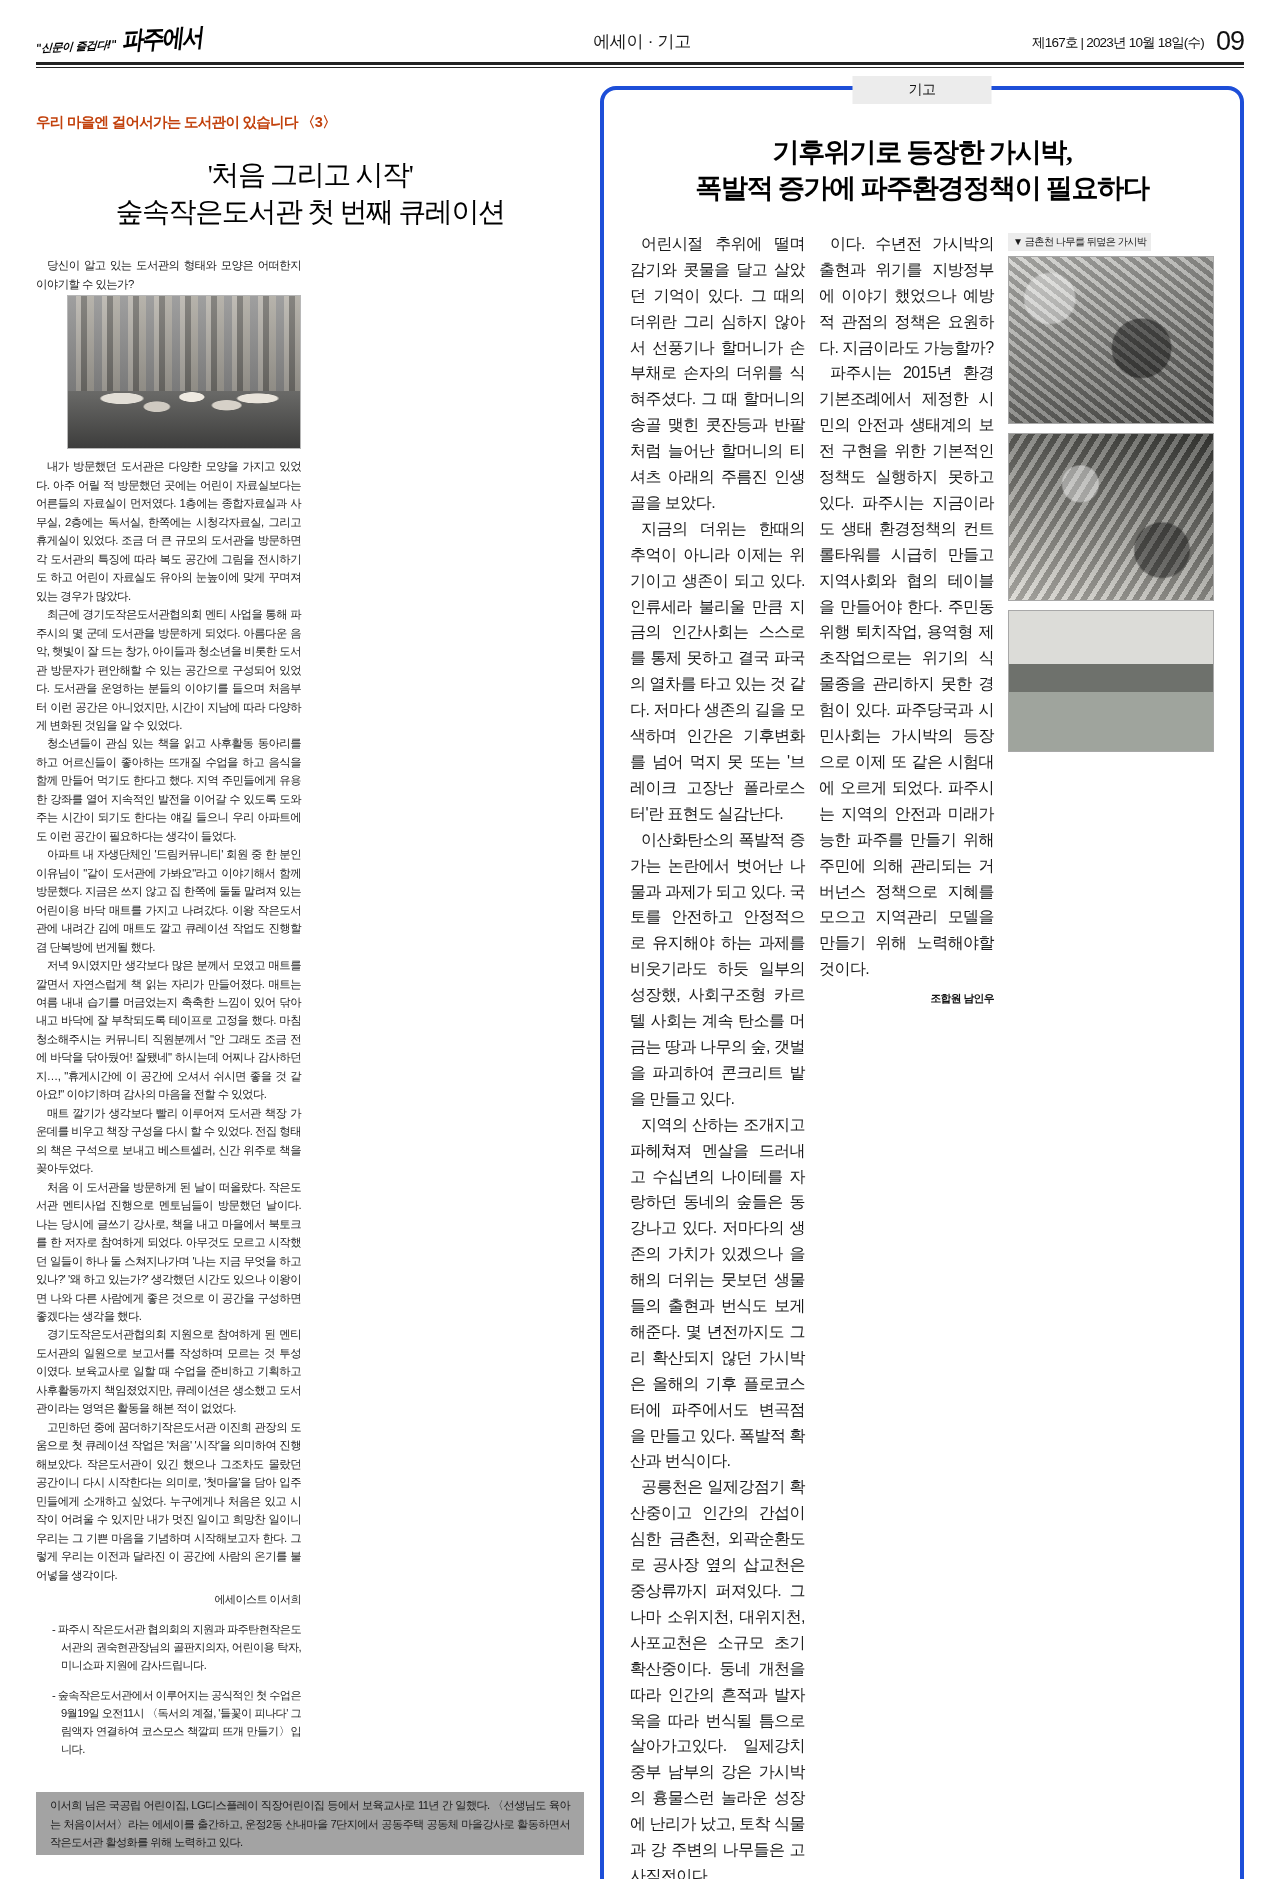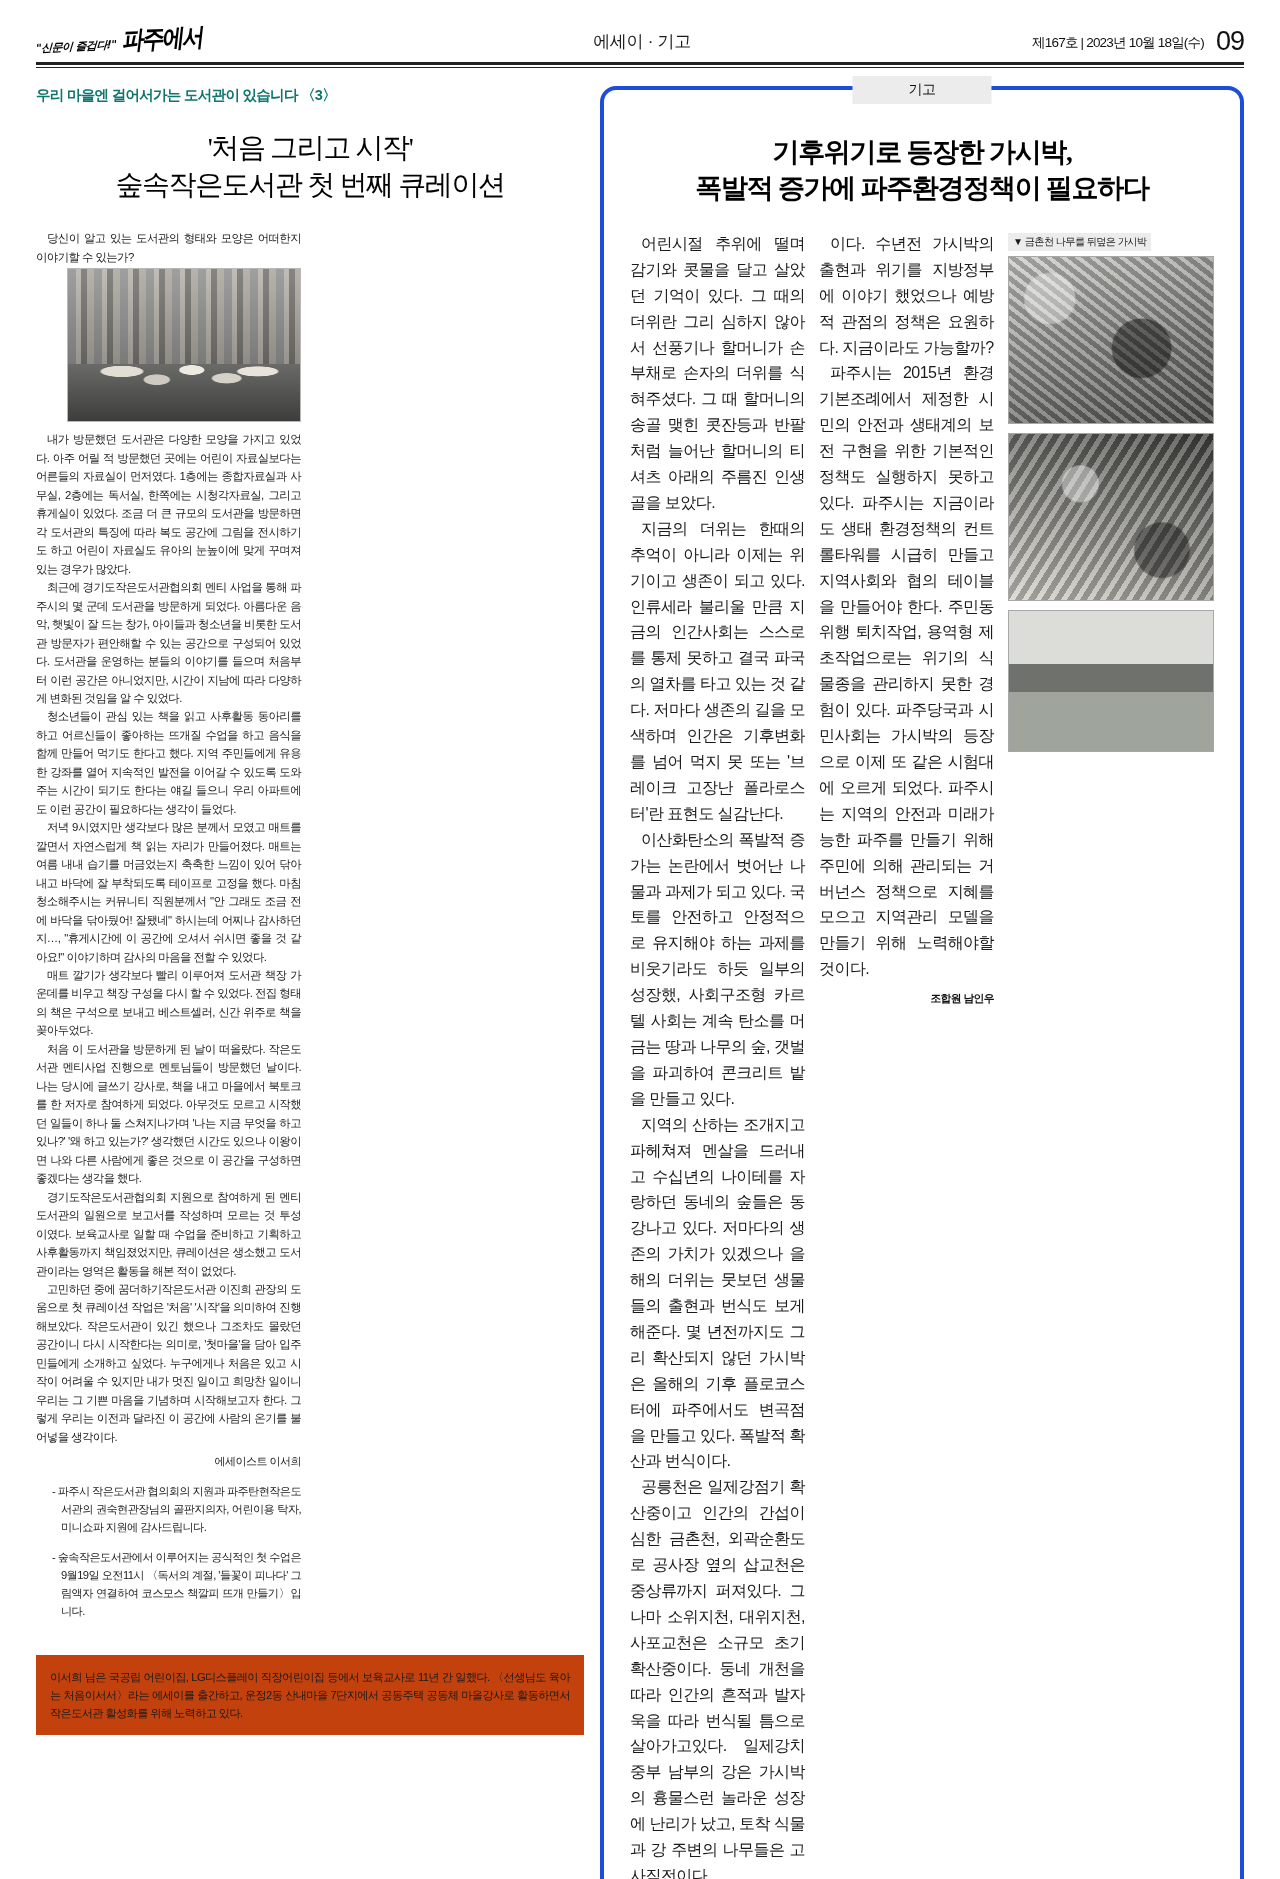--- a/index.html
+++ b/index.html
@@ -101,22 +101,23 @@
   }
   .col-left { width: 548px; flex: 0 0 548px; }
   .col-gap  { width: 16px; flex: 0 0 16px; }
   .col-right { width: 644px; flex: 0 0 644px; }
 
   
   .kicker {
     font-size: 14.5px;
     font-weight: 700;
     letter-spacing: -0.7px;
-    color: #0f766e;
+    color: #c2410c;
     margin-bottom: 24px;
+    margin-top: 27px;
   }
   .headline-main {
     text-align: center;
     font-family: "Liberation Serif", "DejaVu Serif", serif;
     font-size: 28px;
     font-weight: 400;
     letter-spacing: -1.4px;
     line-height: 1.33;
     color: #000;
     margin-bottom: 26px;
@@ -178,22 +179,22 @@
     line-height: 1.6;
     letter-spacing: -0.6px;
     margin: 0 0 12px 16px;
     text-indent: -9px;
     padding-left: 9px;
     text-align: justify;
     color: #1a1a1a;
   }
   .profilebox {
     margin-top: 22px;
-    background: #c2410c;
-    padding: 13px 14px;
+    background: #a3a3a3;
+    padding: 4px 14px;
     font-size: 11.2px;
     line-height: 1.62;
     letter-spacing: -0.6px;
     color: #1a1a1a;
     text-align: justify;
   }
 
   
   .card {
     position: relative;
@@ -357,20 +358,21 @@
         <div>'처음 그리고 시작'</div>
         <div>숲속작은도서관 첫 번째 큐레이션</div>
       </div>
 
       <div class="body-cols">
         <p class="bodytext">당신이 알고 있는 도서관의 형태와 모양은 어떠한지 이야기할 수 있는가?</p>
         <div class="photo-lib"></div>
         <p class="bodytext">내가 방문했던 도서관은 다양한 모양을 가지고 있었다. 아주 어릴 적 방문했던 곳에는 어린이 자료실보다는 어른들의 자료실이 먼저였다. 1층에는 종합자료실과 사무실, 2층에는 독서실, 한쪽에는 시청각자료실, 그리고 휴게실이 있었다. 조금 더 큰 규모의 도서관을 방문하면 각 도서관의 특징에 따라 복도 공간에 그림을 전시하기도 하고 어린이 자료실도 유아의 눈높이에 맞게 꾸며져 있는 경우가 많았다.</p>
         <p class="bodytext">최근에 경기도작은도서관협의회 멘티 사업을 통해 파주시의 몇 군데 도서관을 방문하게 되었다. 아름다운 음악, 햇빛이 잘 드는 창가, 아이들과 청소년을 비롯한 도서관 방문자가 편안해할 수 있는 공간으로 구성되어 있었다. 도서관을 운영하는 분들의 이야기를 들으며 처음부터 이런 공간은 아니었지만, 시간이 지남에 따라 다양하게 변화된 것임을 알 수 있었다.</p>
         <p class="bodytext">청소년들이 관심 있는 책을 읽고 사후활동 동아리를 하고 어르신들이 좋아하는 뜨개질 수업을 하고 음식을 함께 만들어 먹기도 한다고 했다. 지역 주민들에게 유용한 강좌를 열어 지속적인 발전을 이어갈 수 있도록 도와주는 시간이 되기도 한다는 얘길 들으니 우리 아파트에도 이런 공간이 필요하다는 생각이 들었다.</p>
+        <p class="bodytext">아파트 내 자생단체인 '드림커뮤니티' 회원 중 한 분인 이유님이 "같이 도서관에 가봐요"라고 이야기해서 함께 방문했다. 지금은 쓰지 않고 집 한쪽에 둘둘 말려져 있는 어린이용 바닥 매트를 가지고 나려갔다. 이왕 작은도서관에 내려간 김에 매트도 깔고 큐레이션 작업도 진행할 겸 단복방에 번게될 했다.</p>
         <p class="bodytext">저녁 9시였지만 생각보다 많은 분께서 모였고 매트를 깔면서 자연스럽게 책 읽는 자리가 만들어졌다. 매트는 여름 내내 습기를 머금었는지 축축한 느낌이 있어 닦아내고 바닥에 잘 부착되도록 테이프로 고정을 했다. 마침 청소해주시는 커뮤니티 직원분께서 "안 그래도 조금 전에 바닥을 닦아뒀어! 잘됐네" 하시는데 어찌나 감사하던지…, "휴게시간에 이 공간에 오셔서 쉬시면 좋을 것 같아요!" 이야기하며 감사의 마음을 전할 수 있었다.</p>
         <p class="bodytext">매트 깔기가 생각보다 빨리 이루어져 도서관 책장 가운데를 비우고 책장 구성을 다시 할 수 있었다. 전집 형태의 책은 구석으로 보내고 베스트셀러, 신간 위주로 책을 꽂아두었다.</p>
         <p class="bodytext">처음 이 도서관을 방문하게 된 날이 떠올랐다. 작은도서관 멘티사업 진행으로 멘토님들이 방문했던 날이다. 나는 당시에 글쓰기 강사로, 책을 내고 마을에서 북토크를 한 저자로 참여하게 되었다. 아무것도 모르고 시작했던 일들이 하나 둘 스쳐지나가며 '나는 지금 무엇을 하고 있나?' '왜 하고 있는가?' 생각했던 시간도 있으나 이왕이면 나와 다른 사람에게 좋은 것으로 이 공간을 구성하면 좋겠다는 생각을 했다.</p>
         <p class="bodytext">경기도작은도서관협의회 지원으로 참여하게 된 멘티도서관의 일원으로 보고서를 작성하며 모르는 것 투성이였다. 보육교사로 일할 때 수업을 준비하고 기획하고 사후활동까지 책임졌었지만, 큐레이션은 생소했고 도서관이라는 영역은 활동을 해본 적이 없었다.</p>
         <p class="bodytext">고민하던 중에 꿈더하기작은도서관 이진희 관장의 도움으로 첫 큐레이션 작업은 '처음' '시작'을 의미하여 진행해보았다. 작은도서관이 있긴 했으나 그조차도 몰랐던 공간이니 다시 시작한다는 의미로, '첫마을'을 담아 입주민들에게 소개하고 싶었다. 누구에게나 처음은 있고 시작이 어려울 수 있지만 내가 멋진 일이고 희망찬 일이니 우리는 그 기쁜 마음을 기념하며 시작해보고자 한다. 그렇게 우리는 이전과 달라진 이 공간에 사람의 온기를 불어넣을 생각이다.</p>
         <p class="byline">에세이스트 이서희</p>
         <div class="notelist">
           <p>- 파주시 작은도서관 협의회의 지원과 파주탄현작은도서관의 권숙현관장님의 골판지의자, 어린이용 탁자, 미니쇼파 지원에 감사드립니다.</p>
           <p>- 숲속작은도서관에서 이루어지는 공식적인 첫 수업은 9월19일 오전11시 〈독서의 계절, '들꽃이 피나다' 그림액자 연결하여 코스모스 책깔피 뜨개 만들기〉입니다.</p>
         </div>

